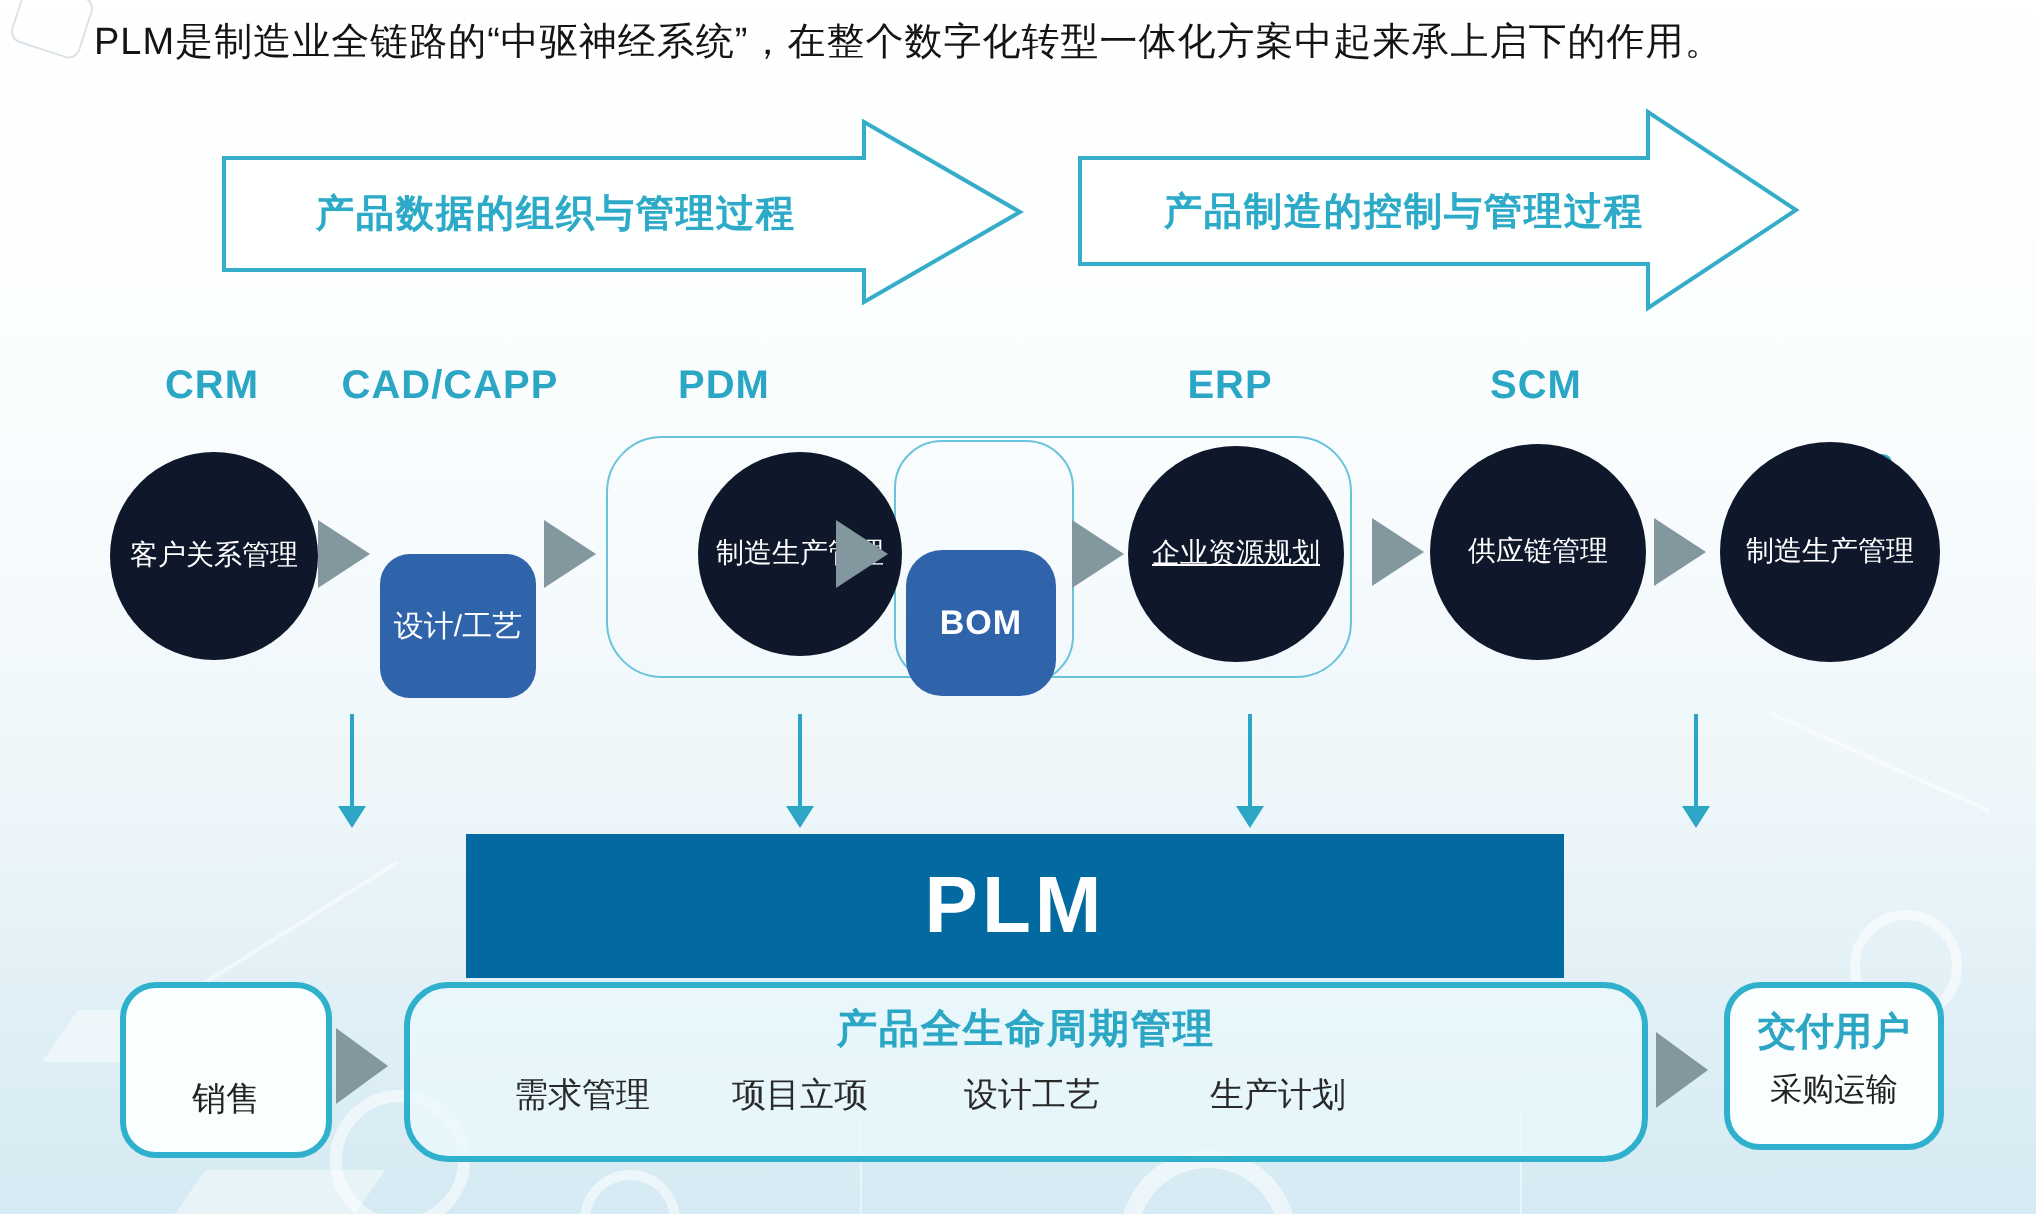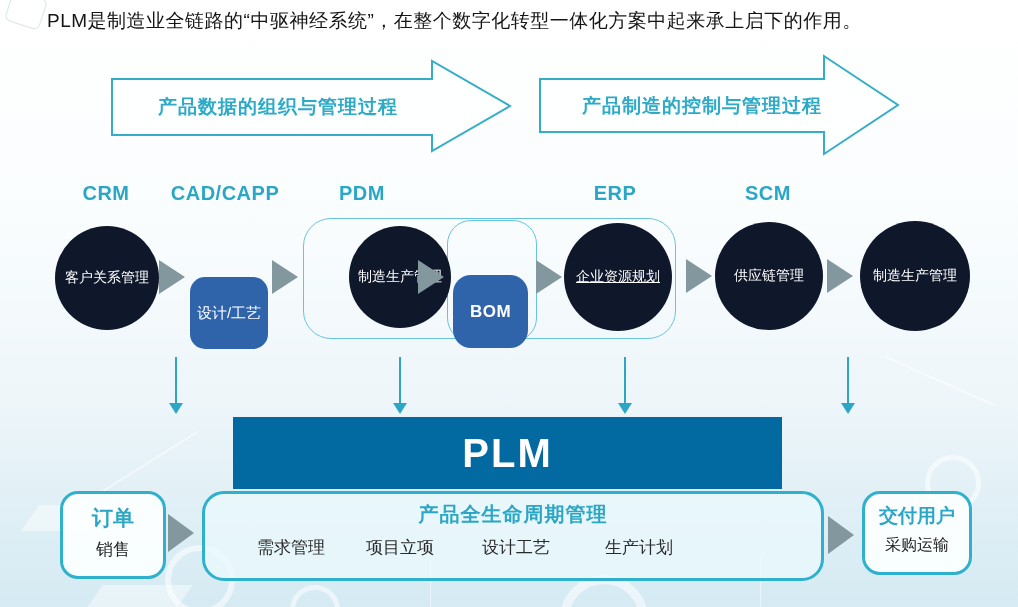--- a/index.html
+++ b/index.html
@@ -120,21 +120,20 @@
     <div class="head"></div>
   </div>
 <div class="darrow" style="left:841px;top:357px;">
     <div class="stem"></div>
     <div class="head"></div>
   </div>
 
 <div class="abs plm">PLM</div>
 
 <div class="box" style="left:60px;top:491px;width:100px;height:82px;">
-  <div class="sidebox-title" style="top:10px;font-size:21px;">订单</div>
   <div class="sidebox-sub" style="top:44px;font-size:17px;">销售</div>
 </div>
 
 <div class="tri-r-sm" style="left:168px;top:514px;"></div>
 
 <div class="box lifecycle">
   <div class="lifecycle-title">产品全生命周期管理</div>
   <div class="lifecycle-item" style="left:86px;">需求管理</div>
   <div class="lifecycle-item" style="left:195px;">项目立项</div>
   <div class="lifecycle-item" style="left:311px;">设计工艺</div>

